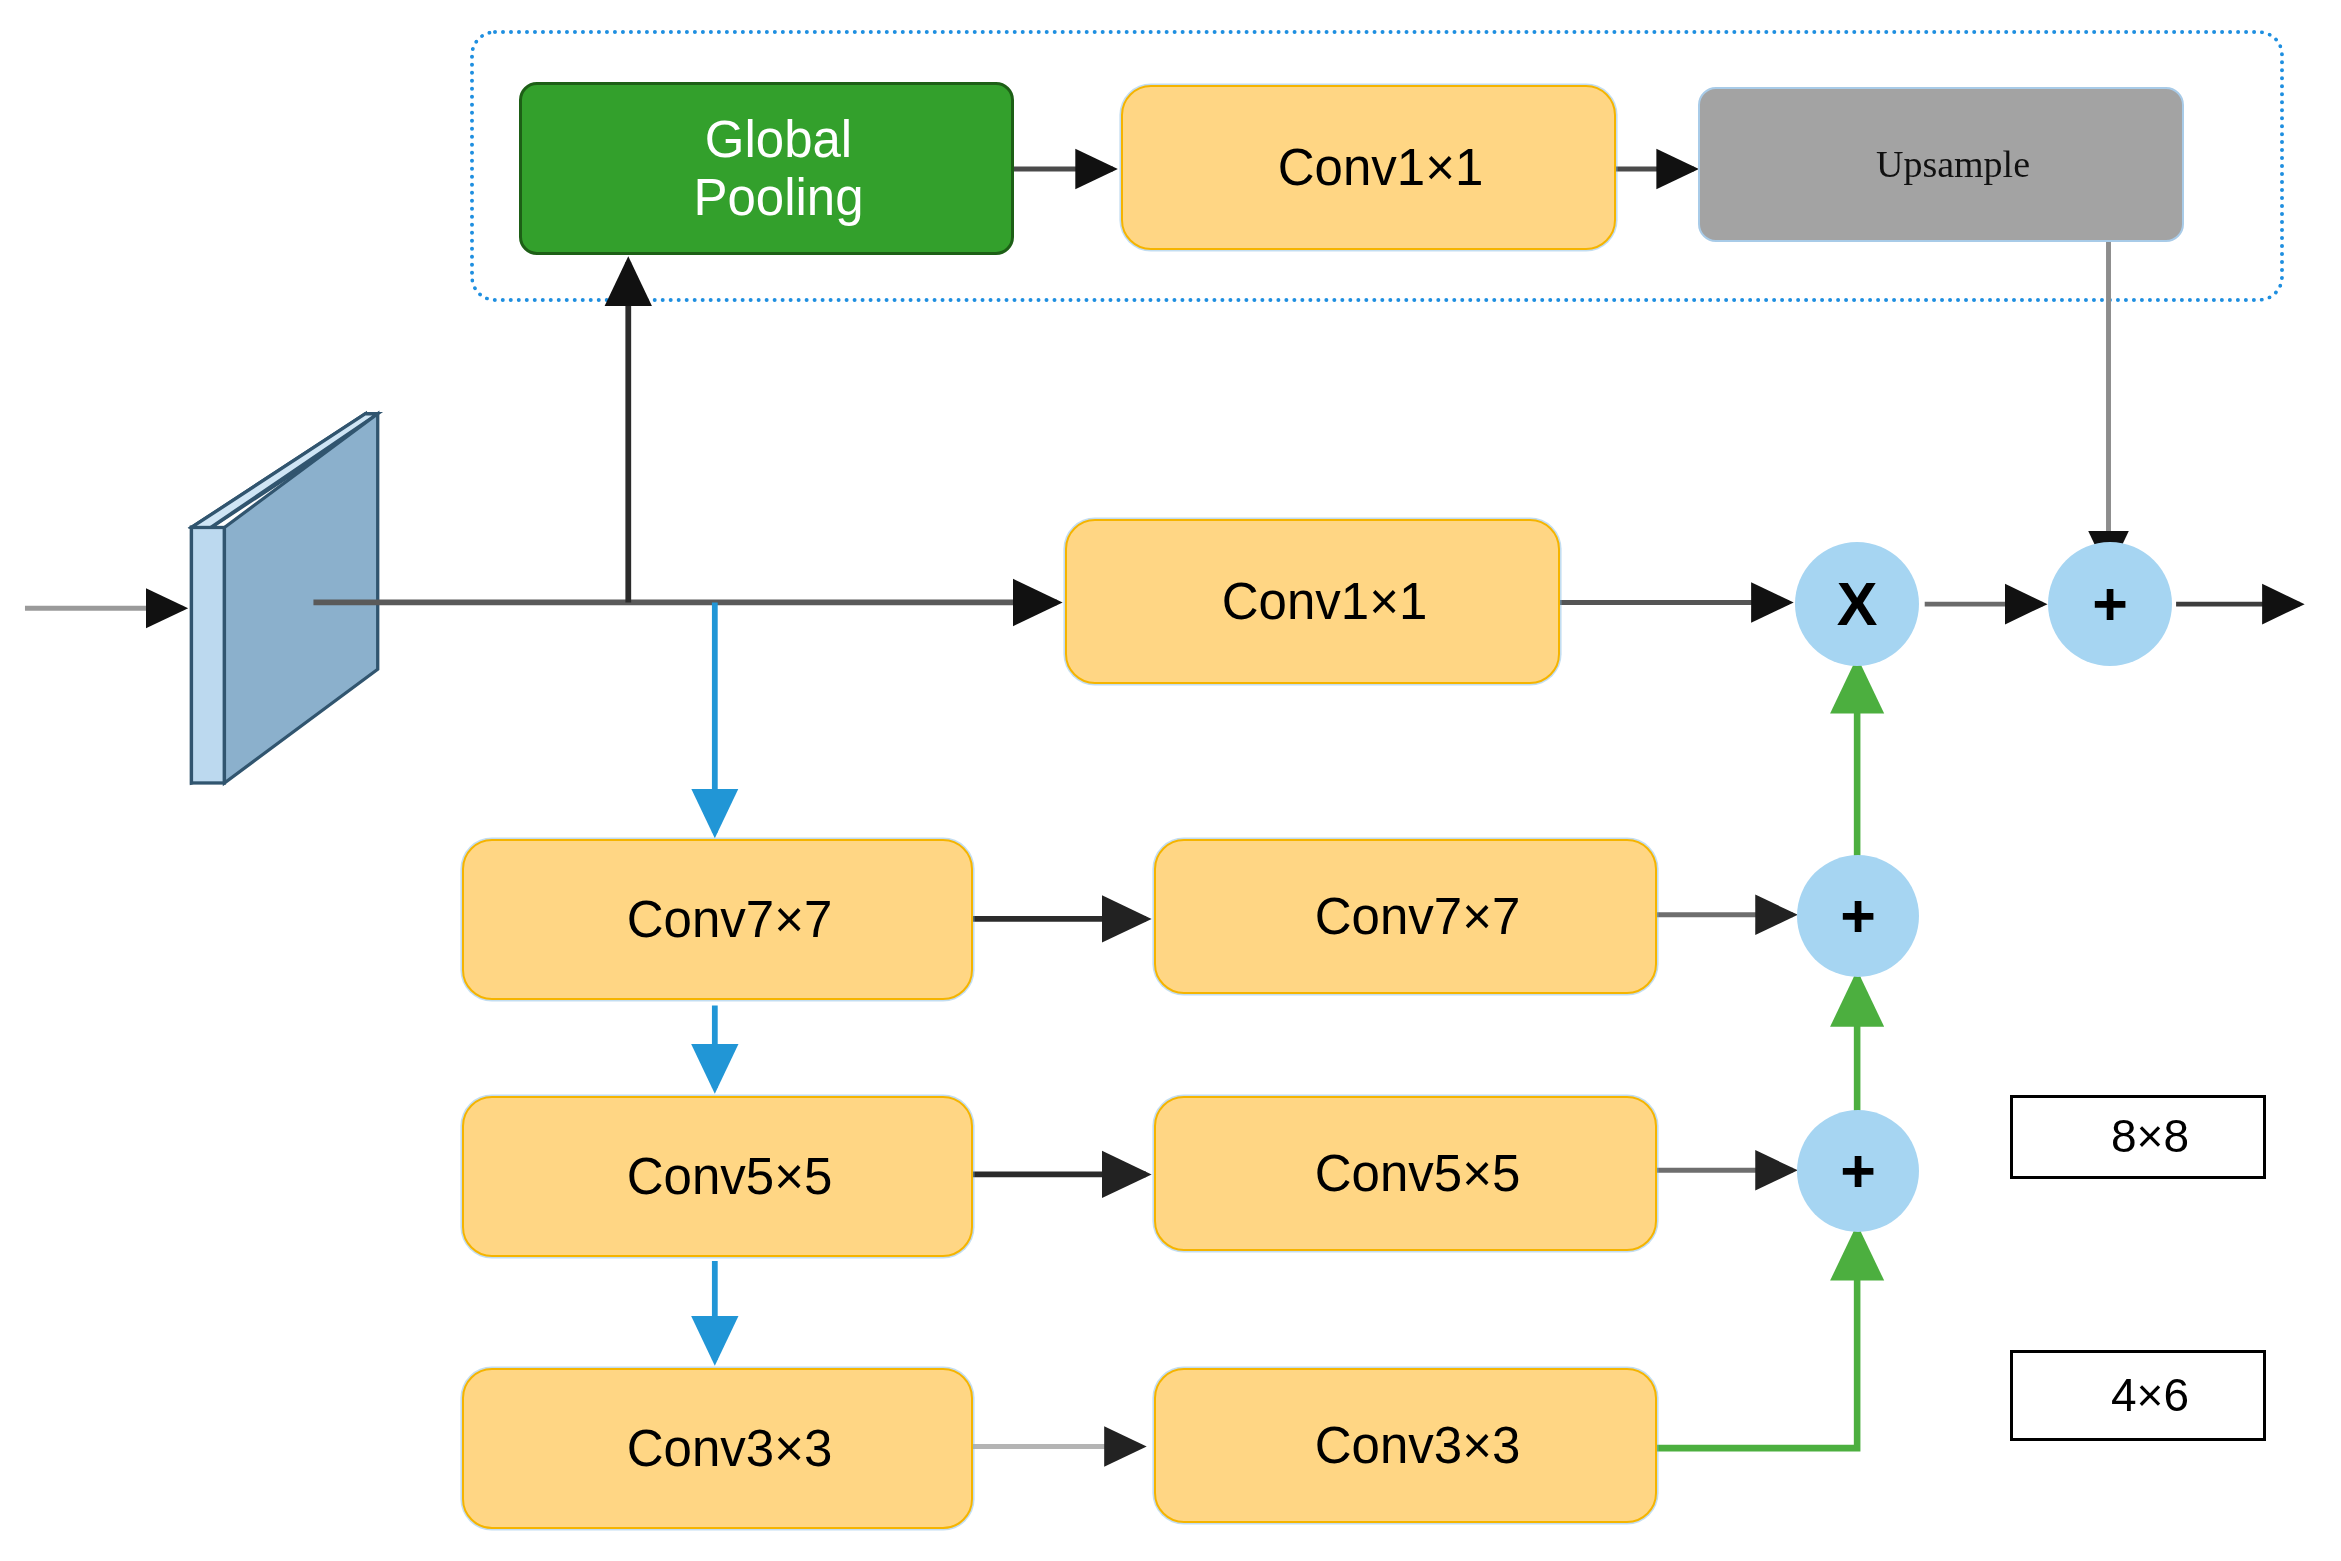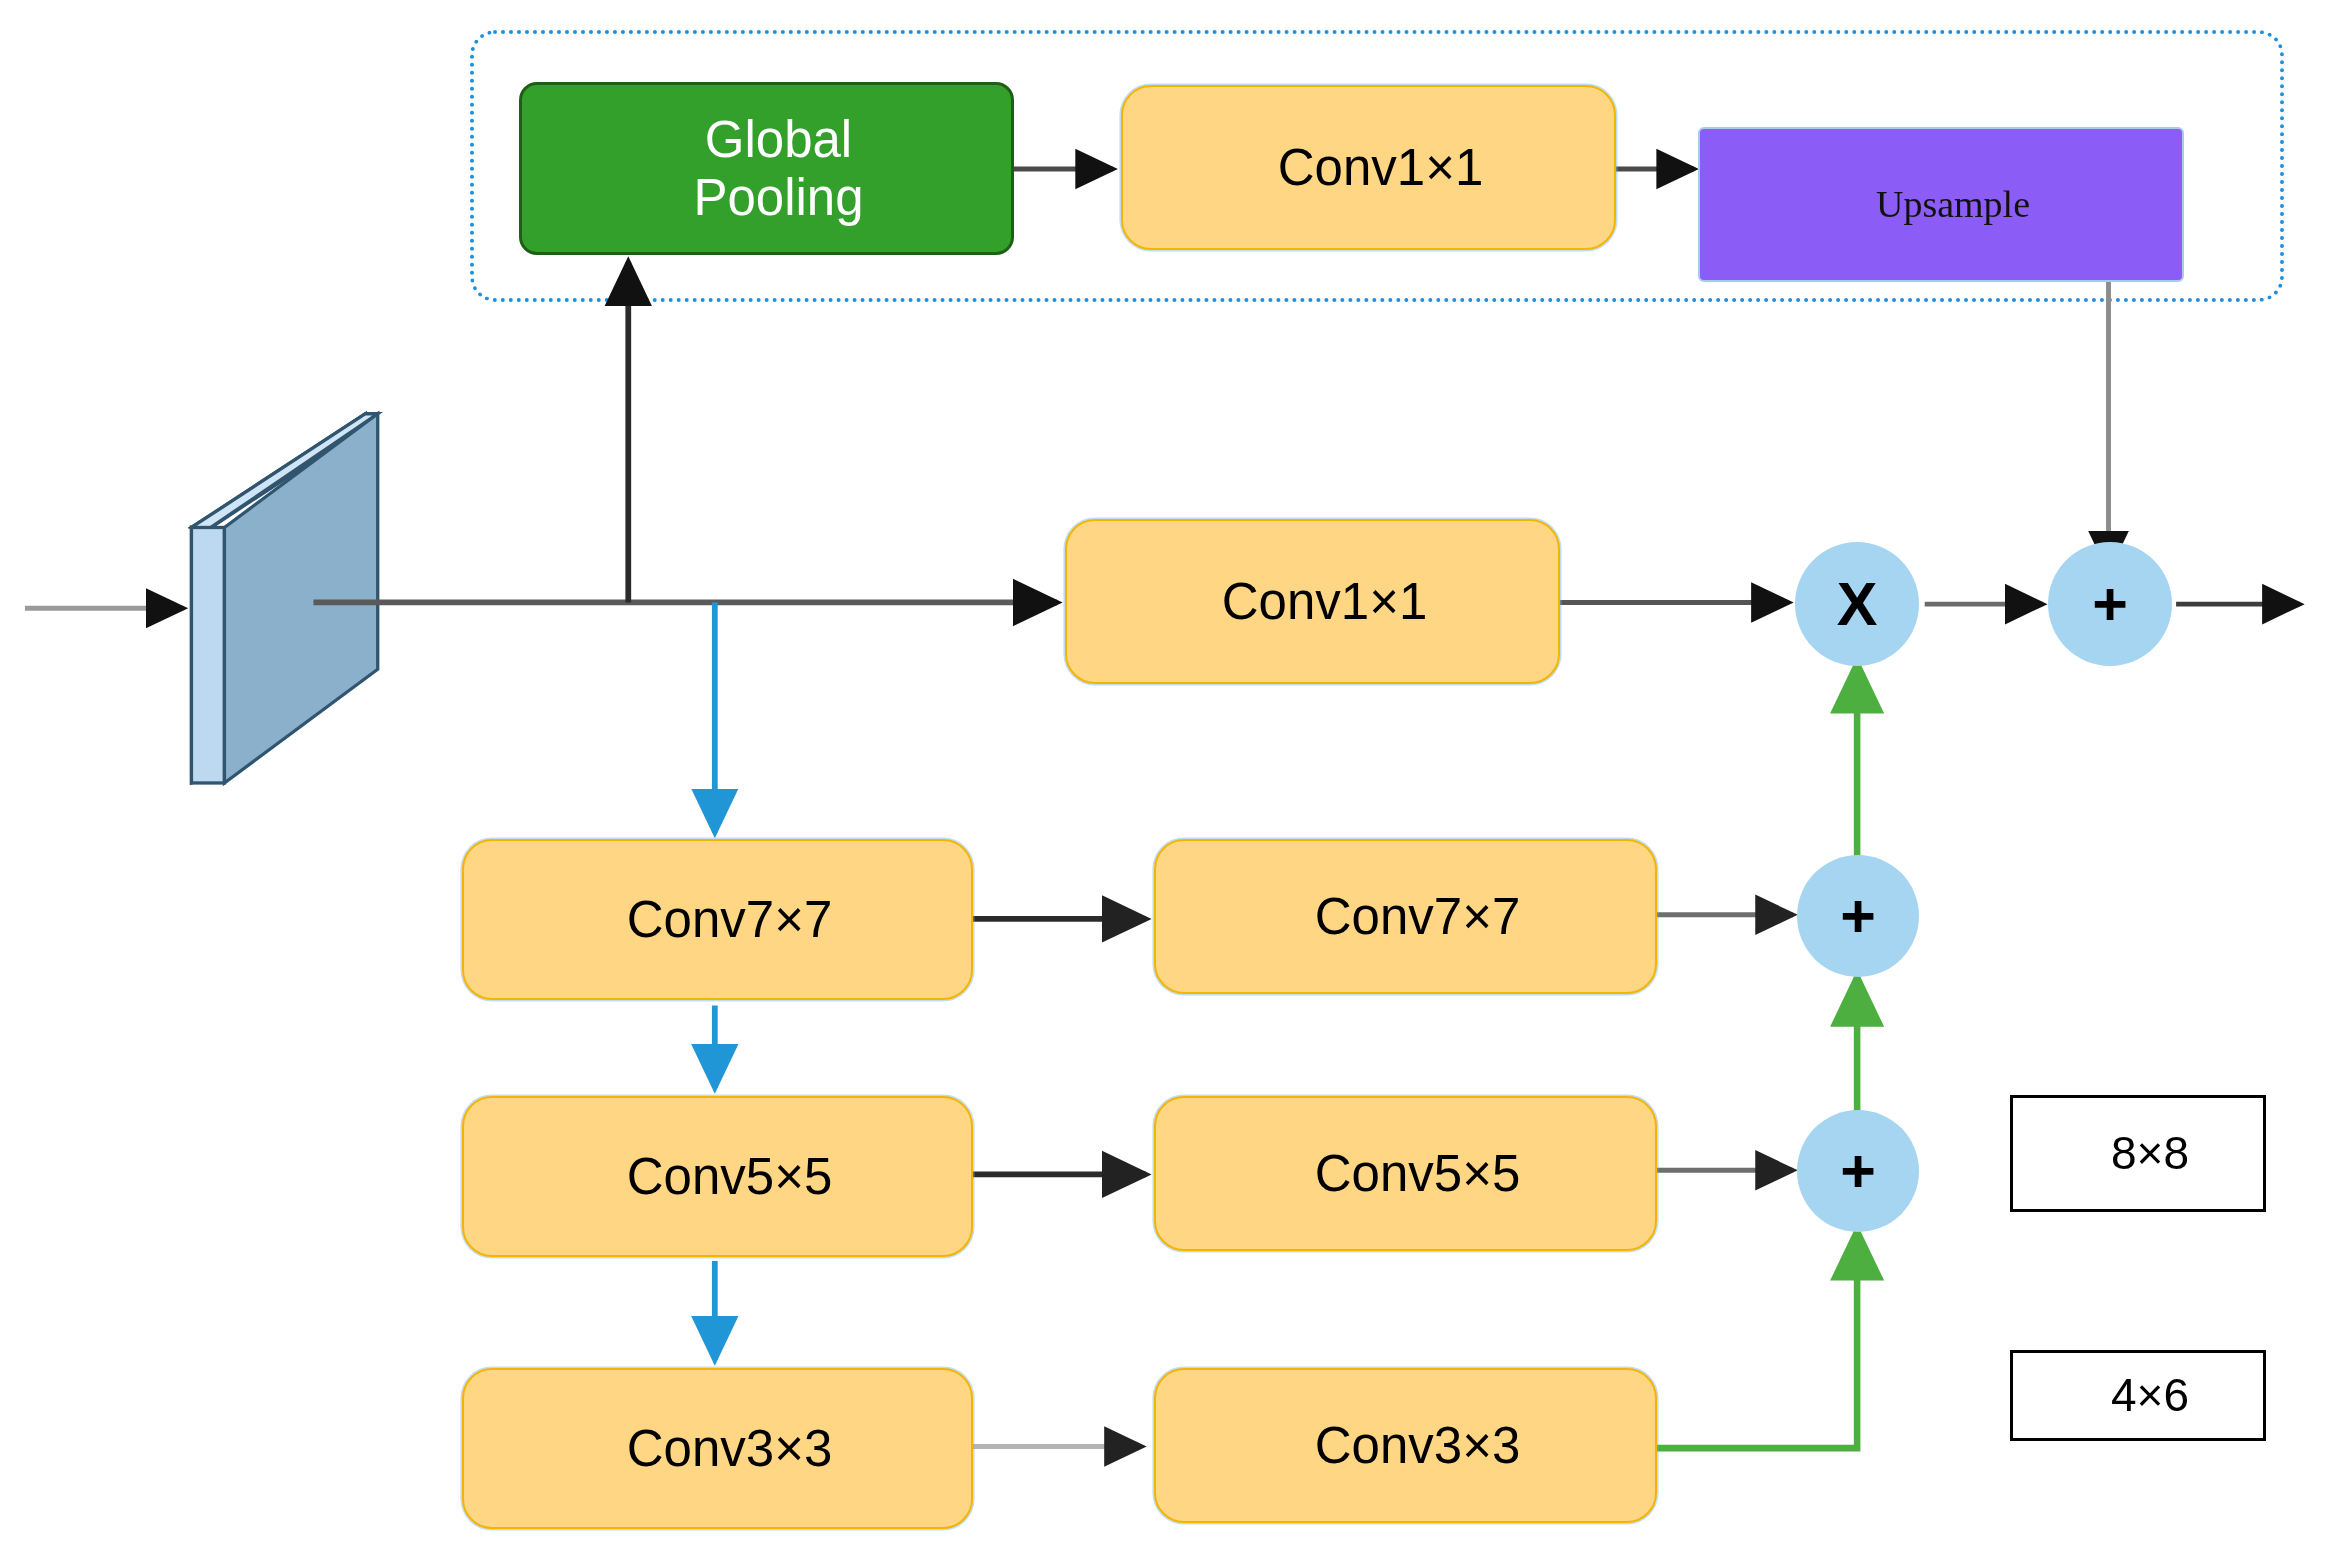--- a/index.html
+++ b/index.html
@@ -32,27 +32,26 @@
   .gpool{
     background:#33a02c;
     border:3.3px solid #1d5f16;
     border-radius:18px;
     color:#ffffff;
     font-size:51px;
     font-family:"Liberation Sans", sans-serif;
     white-space:pre-line;
   }
   .upsample{
-    background:#8b5cf6;
+    background:#a3a3a3;
     border:2.5px solid #a8cbe8;
-    border-radius:6px;
+    border-radius:18px;
     color:#111111;
     font-size:38px;
     font-family:"Liberation Serif", serif;
-    margin-top:40px;
   }
   .scalebox{
     background:#ffffff;
     border:3.3px solid #000000;
     border-radius:0;
     color:#000000;
     font-size:46px;
     font-family:"Liberation Sans", sans-serif;
   }
   .op{
@@ -182,21 +181,21 @@
   <div class="op" style="left:2048px;top:542px;width:124px;height:124px;">
     <span>+</span>
   </div>
   <div class="op" style="left:1797px;top:855px;width:122px;height:122px;">
     <span>+</span>
   </div>
   <div class="op" style="left:1797px;top:1110px;width:122px;height:122px;">
     <span>+</span>
   </div>
 
-  <div class="node scalebox" style="left:2010px;top:1095px;width:256px;height:117px;">
+  <div class="node scalebox" style="left:2010px;top:1095px;width:256px;height:84px;">
     <span>8×8</span>
   </div>
   <div class="node scalebox" style="left:2010px;top:1350px;width:256px;height:91px;">
     <span>4×6</span>
   </div>
 
 </div>
 
 
 </body></html>

